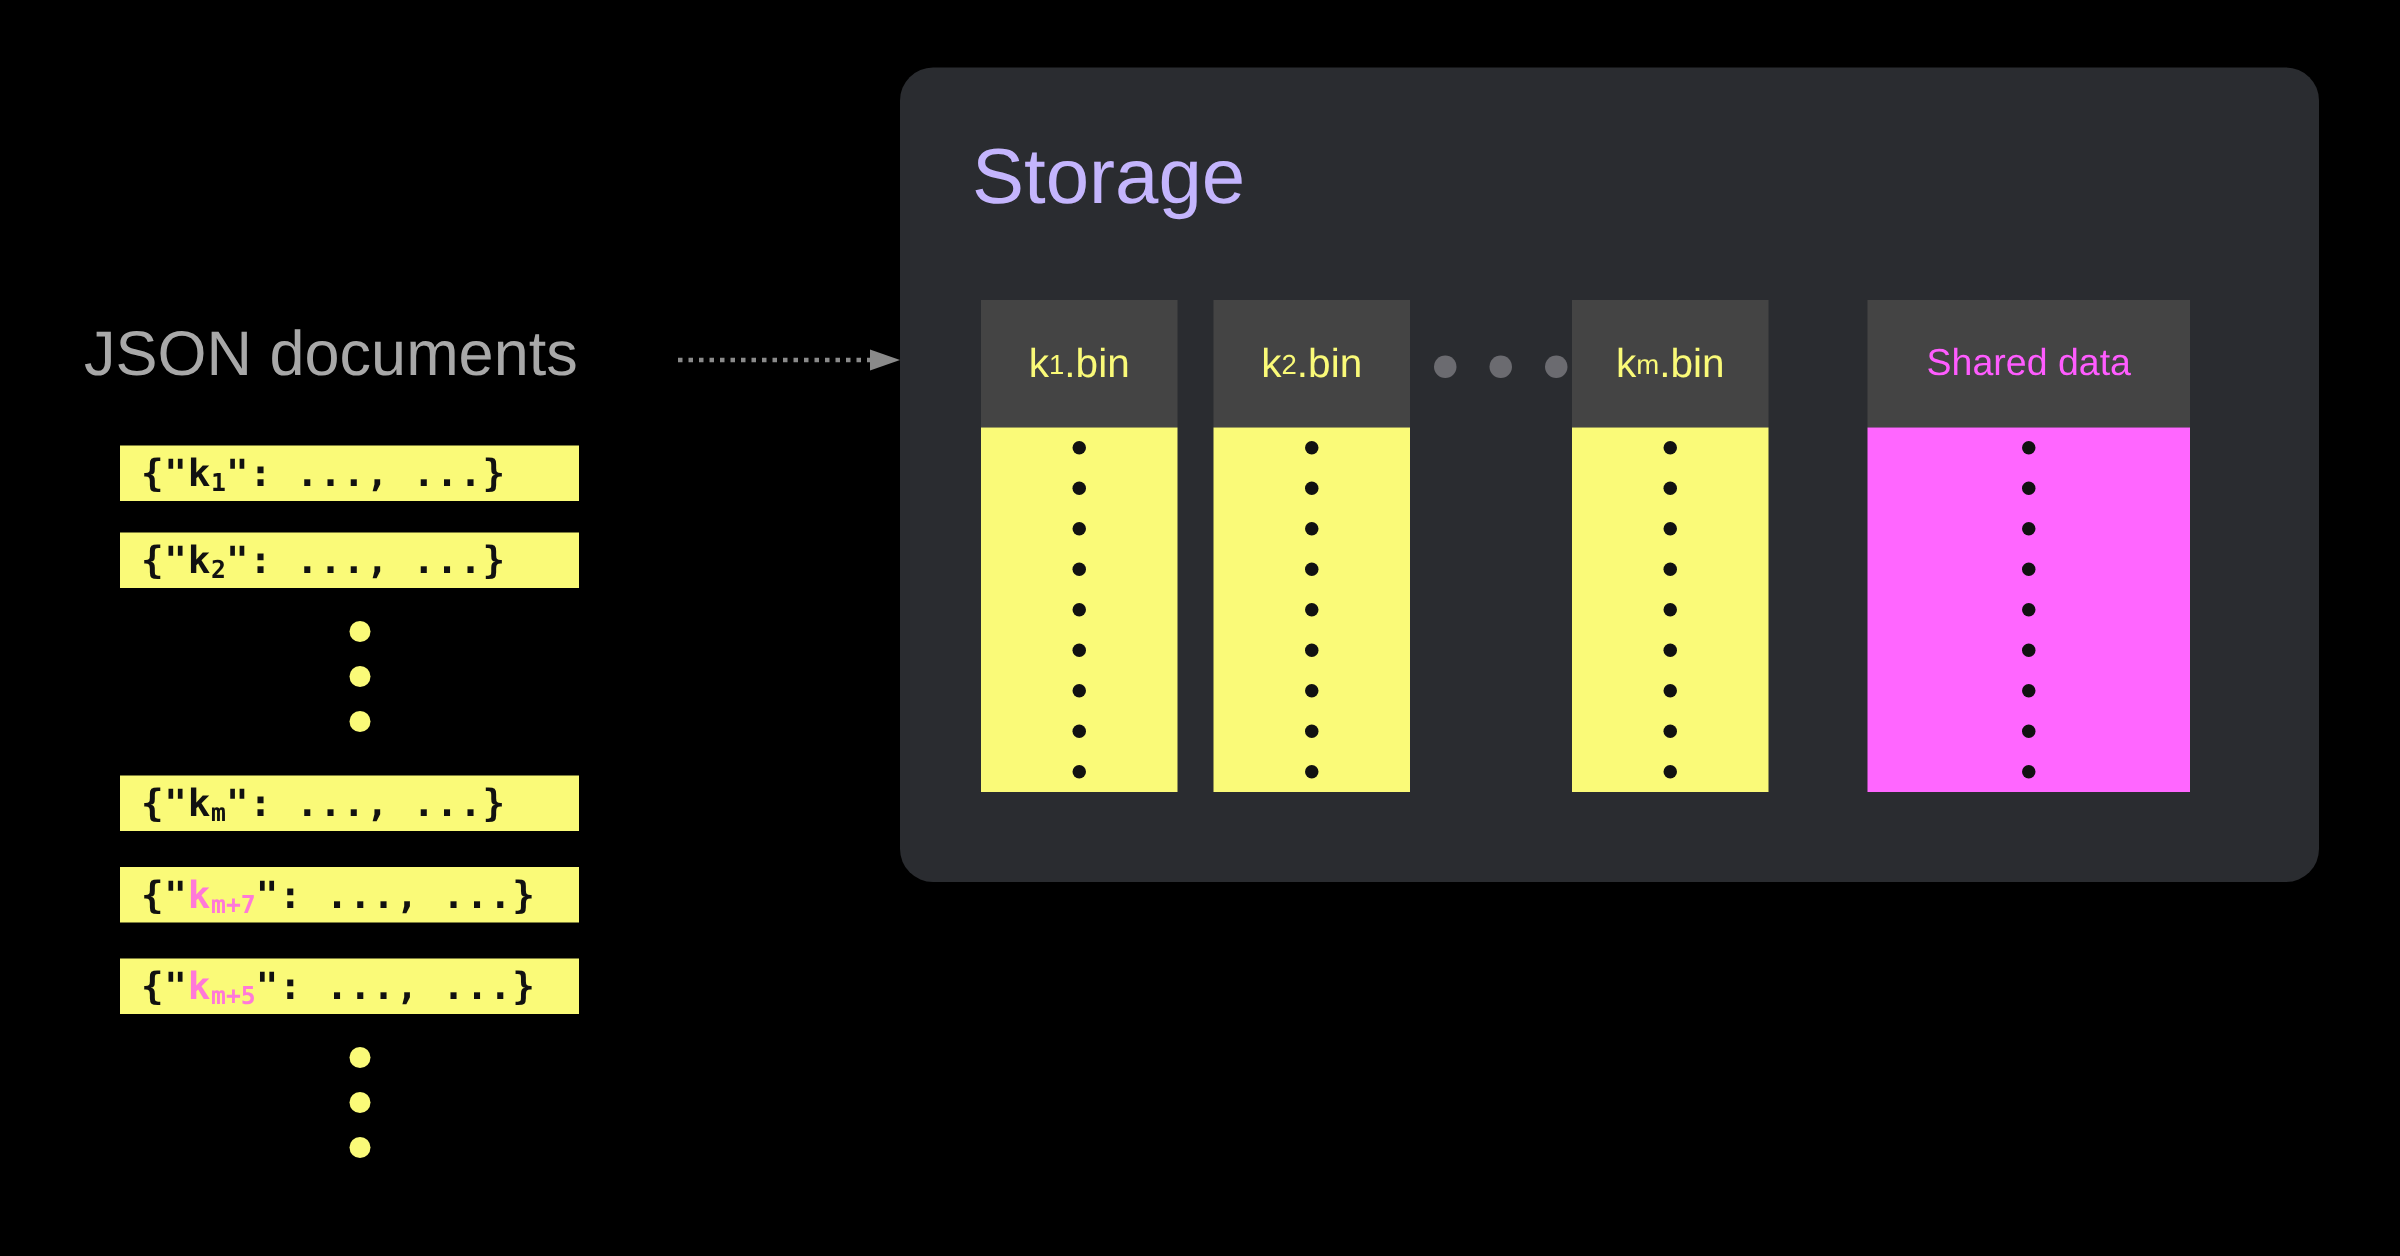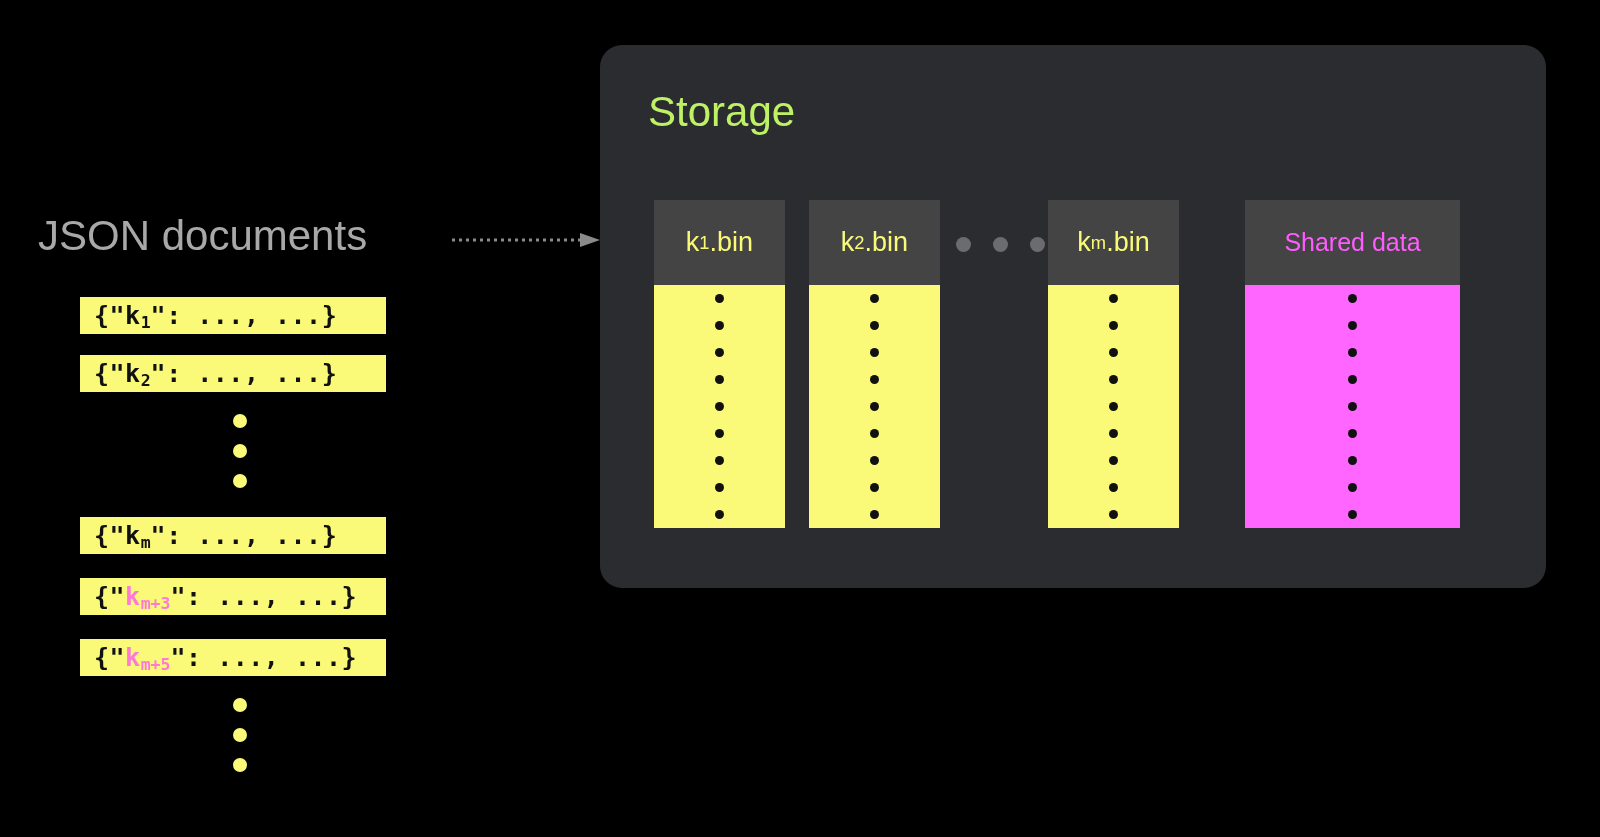--- a/index.html
+++ b/index.html
@@ -12,21 +12,21 @@
     width: 1600px;
     height: 837px;
     background: #000000;
     overflow: hidden;
     font-family: "Liberation Sans", sans-serif;
   }
 
   
   #json-title {
     position: absolute;
-    left: 38px;
+    left: 56px;
     top: 212px;
     font-size: 42px;
     font-weight: 400;
     color: #a8a8a8;
     letter-spacing: 0px;
     white-space: nowrap;
   }
 
   .json-box {
     position: absolute;
@@ -82,23 +82,23 @@
     top: 45px;
     width: 946px;
     height: 543px;
     background: #2a2c30;
     border-radius: 22px;
   }
   #storage-title {
     position: absolute;
     left: 48px;
     top: 43px;
-    font-size: 42px;
+    font-size: 52px;
     font-weight: 400;
-    color: #bef264;
+    color: #c4b5fd;
     white-space: nowrap;
   }
 
   .bin-col {
     position: absolute;
     top: 155px;
     width: 131px;
   }
   .bin-head {
     height: 85px;
@@ -175,21 +175,21 @@
     <span></span>
     <span></span>
     <span></span>
   </div>
 
   <div class="json-box" style="left:80px; top:517px; width:306px;">
     <span>{"</span><span>k</span><sub>m</sub><span>": ...,  ...}</span>
   </div>
 
   <div class="json-box" style="left:80px; top:578px; width:306px;">
-    <span>{"</span><span class="key-pink">k</span><sub class="key-pink">m+3</sub><span>": ...,  ...}</span>
+    <span>{"</span><span class="key-pink">k</span><sub class="key-pink">m+7</sub><span>": ...,  ...}</span>
   </div>
 
   <div class="json-box" style="left:80px; top:639px; width:306px;">
     <span>{"</span><span class="key-pink">k</span><sub class="key-pink">m+5</sub><span>": ...,  ...}</span>
   </div>
 
   <div class="v-ellipsis" style="left:232px; top:698px;">
     <span></span>
     <span></span>
     <span></span>

